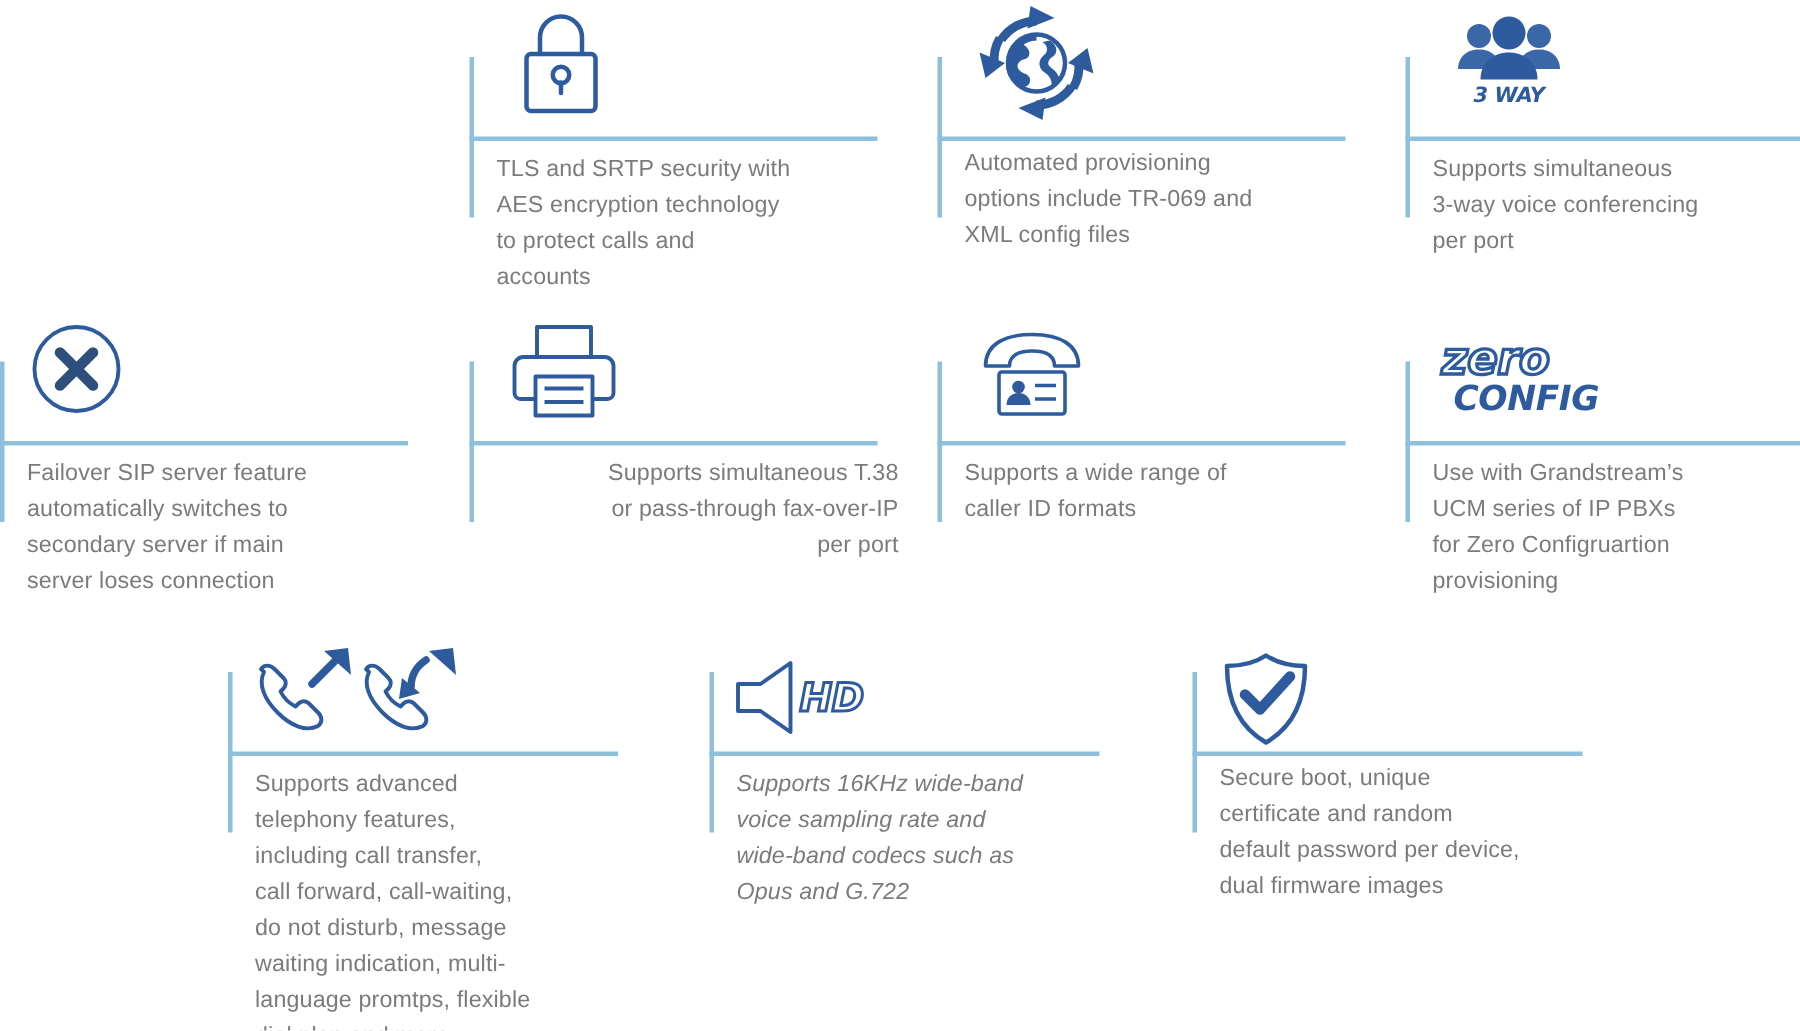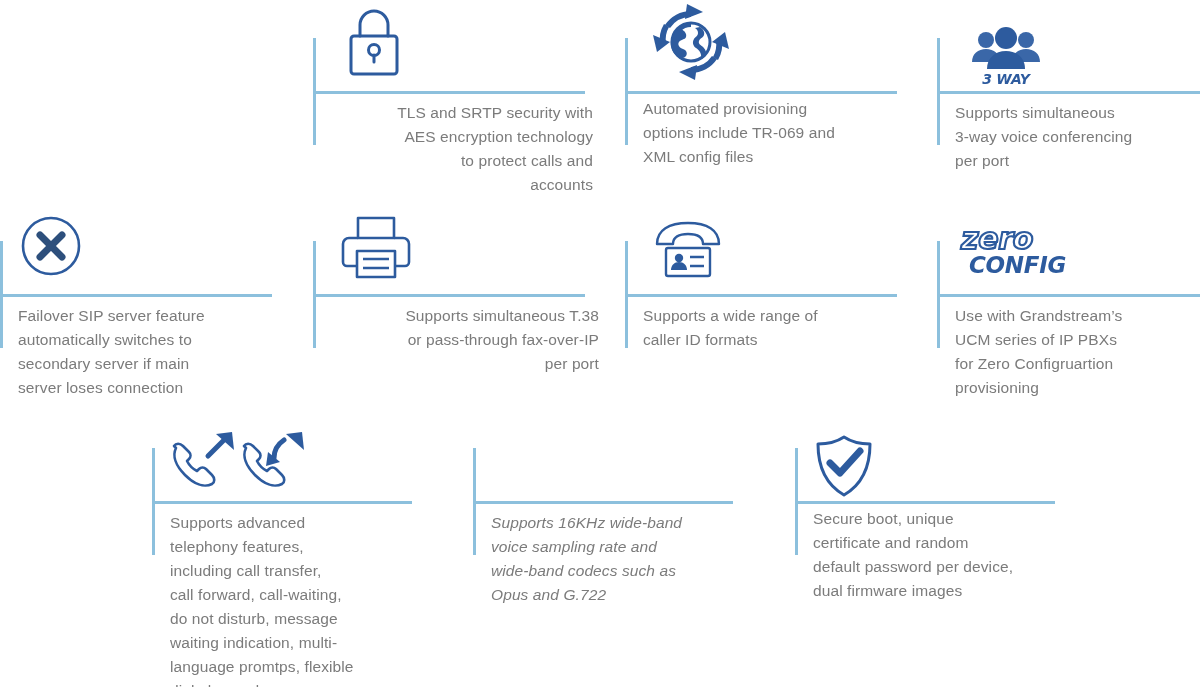--- a/index.html
+++ b/index.html
@@ -34,21 +34,21 @@
     font-weight:bold;font-style:italic;
     color:#2d5b9e;letter-spacing:-0.3px;
   }
 </style>
 </head>
 <body>
 
 <div class="grid">
 
 
-  <div class="cell" style="left:313px;top:0px;width:300px;height:200px;text-align:right;">
+  <div class="cell" style="left:313px;top:0px;width:300px;height:200px;">
     <div class="rule-v" style="top:38px;height:107px;"></div>
     <div class="rule-h" style="top:91px;width:272px;"></div>
     <span class="icon-wrap" style="left:30px;top:6px;">
       <svg width="62" height="72" viewBox="0 0 62 72">
         <g fill="none" stroke="#2d5b9e" stroke-width="3" stroke-linecap="round" stroke-linejoin="round">
           <path d="M17 30 V19 a14 14 0 0 1 28 0 V30"></path>
           <rect x="8" y="30" width="46" height="38" rx="3"></rect>
           <circle cx="31" cy="44" r="5.5"></circle>
           <path d="M31 49 v7"></path>
         </g>
@@ -83,21 +83,21 @@
       </svg>
     </span>
     <div class="desc" style="left:18px;top:97px;width:268px;">Automated provisioning
 options include TR-069 and
 XML config files</div>
   </div>
 
   <div class="cell" style="left:937px;top:0px;width:263px;height:200px;">
     <div class="rule-v" style="top:38px;height:107px;"></div>
     <div class="rule-h" style="top:91px;width:263px;"></div>
-    <span class="icon-wrap" style="left:30px;top:24px;">
+    <span class="icon-wrap" style="left:30px;top:8px;">
       <svg width="78" height="62" viewBox="0 0 78 62">
         <g fill="#3a67a8">
           <circle cx="19" cy="16" r="8"></circle>
           <path d="M5 38 c0-8 6-13 14-13 s14 5 14 13 z"></path>
           <circle cx="59" cy="16" r="8"></circle>
           <path d="M45 38 c0-8 6-13 14-13 s14 5 14 13 z"></path>
         </g>
         <g fill="#2d5b9e">
           <circle cx="39" cy="14" r="11"></circle>
           <path d="M20 45 c0-11 8-18 19-18 s19 7 19 18 z"></path>
@@ -205,20 +205,28 @@
 call forward, call-waiting,
 do not disturb, message
 waiting indication, multi-
 language promtps, flexible
 dial plan and more</div>
   </div>
 
   <div class="cell" style="left:473px;top:430px;width:300px;height:257px;">
     <div class="rule-v" style="top:18px;height:107px;"></div>
     <div class="rule-h" style="top:71px;width:260px;"></div>
+    <span class="icon-wrap" style="left:16px;top:10px;">
+      <svg width="96" height="52" viewBox="0 0 96 52">
+        <g fill="none" stroke="#2d5b9e" stroke-width="2.6" stroke-linejoin="round" stroke-linecap="round">
+          <path d="M3 16 H18 L38 2 V48 L18 34 H3 Z"></path>
+        </g>
+        <text class="logo-text" x="44" y="34" font-size="26" fill="none" stroke="#2d5b9e" stroke-width="2">HD</text>
+      </svg>
+    </span>
     <div class="desc" style="left:18px;top:81px;width:252px;font-style:italic;">Supports 16KHz wide-band
 voice sampling rate and
 wide-band codecs such as
 Opus and G.722</div>
   </div>
 
   <div class="cell" style="left:795px;top:430px;width:300px;height:257px;">
     <div class="rule-v" style="top:18px;height:107px;"></div>
     <div class="rule-h" style="top:71px;width:260px;"></div>
     <span class="icon-wrap" style="left:18px;top:4px;">

